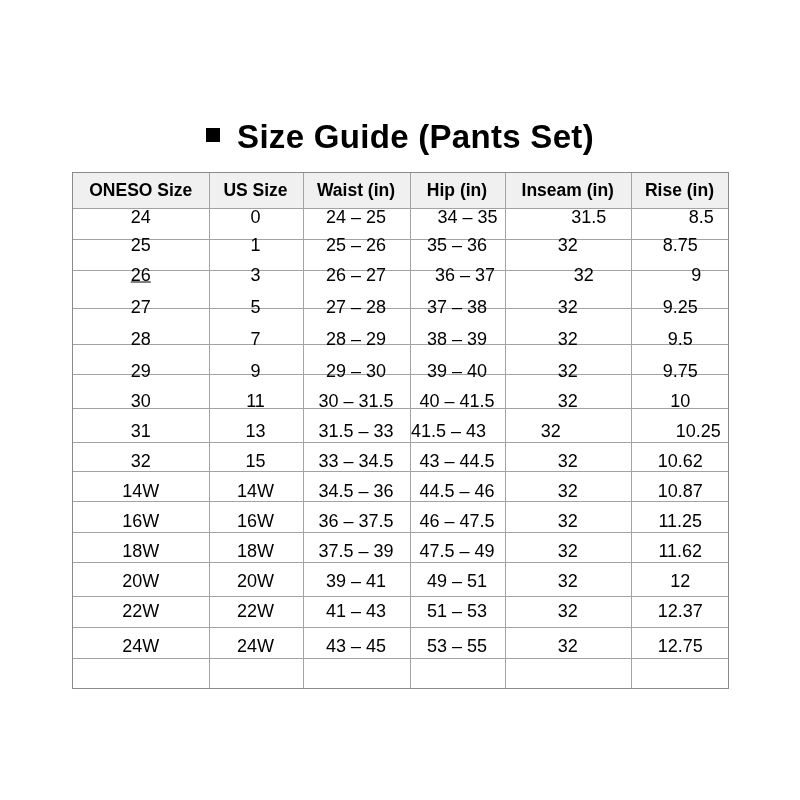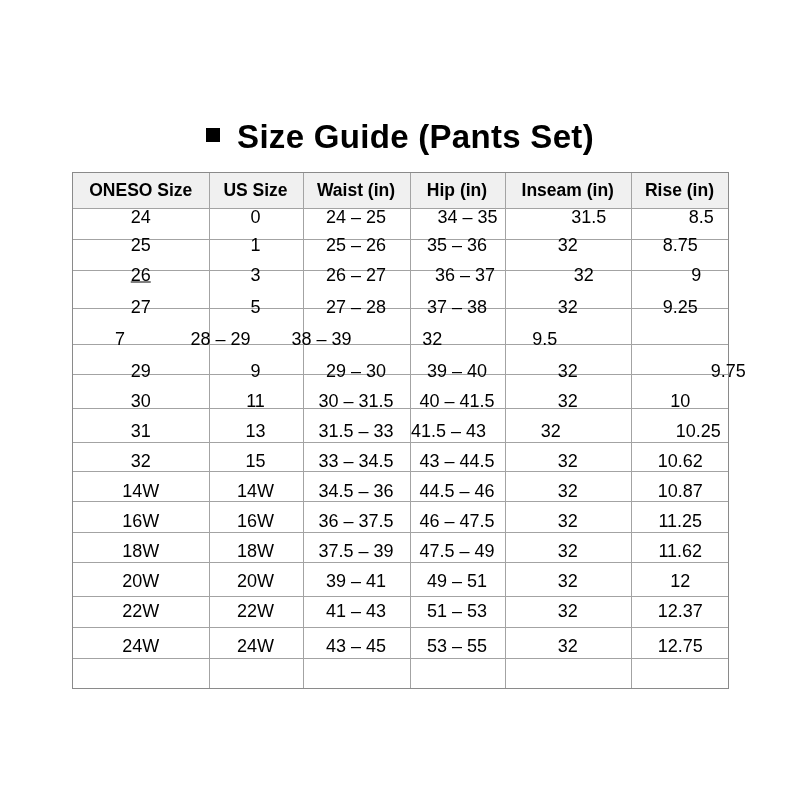--- a/index.html
+++ b/index.html
@@ -112,33 +112,34 @@
       </div>
       <div class="trow" style="top: 134px; align-items: center;">
         <div class="tcell" style="width: 135.5px;">27</div>
         <div class="tcell" style="width: 94px;">5</div>
         <div class="tcell" style="width: 107px;">27 – 28</div>
         <div class="tcell" style="width: 95px;">37 – 38</div>
         <div class="tcell" style="width: 126.5px;">32</div>
         <div class="tcell" style="width: 98.5px;">9.25</div>
       </div>
       <div class="trow" style="top: 166px;">
+        <div class="tcell" style="width: 135.5px;">28</div>
         <div class="tcell" style="width: 94px;">7</div>
         <div class="tcell" style="width: 107px;">28 – 29</div>
         <div class="tcell" style="width: 95px;">38 – 39</div>
         <div class="tcell" style="width: 126.5px;">32</div>
         <div class="tcell" style="width: 98.5px;">9.5</div>
       </div>
       <div class="trow" style="top: 198px;">
         <div class="tcell" style="width: 135.5px;">29</div>
         <div class="tcell" style="width: 94px;">9</div>
         <div class="tcell" style="width: 107px;">29 – 30</div>
         <div class="tcell" style="width: 95px;">39 – 40</div>
         <div class="tcell" style="width: 126.5px;">32</div>
-        <div class="tcell" style="width: 98.5px; margin-left: 48px;">9.75</div>
+        <div class="tcell" style="width: 98.5px;">9.75</div>
       </div>
       <div class="trow" style="top: 228px;">
         <div class="tcell" style="width: 135.5px;">30</div>
         <div class="tcell" style="width: 94px;">11</div>
         <div class="tcell" style="width: 107px;">30 – 31.5</div>
         <div class="tcell" style="width: 95px;">40 – 41.5</div>
         <div class="tcell" style="width: 126.5px;">32</div>
         <div class="tcell" style="width: 98.5px;">10</div>
       </div>
       <div class="trow" style="top: 258px;">

